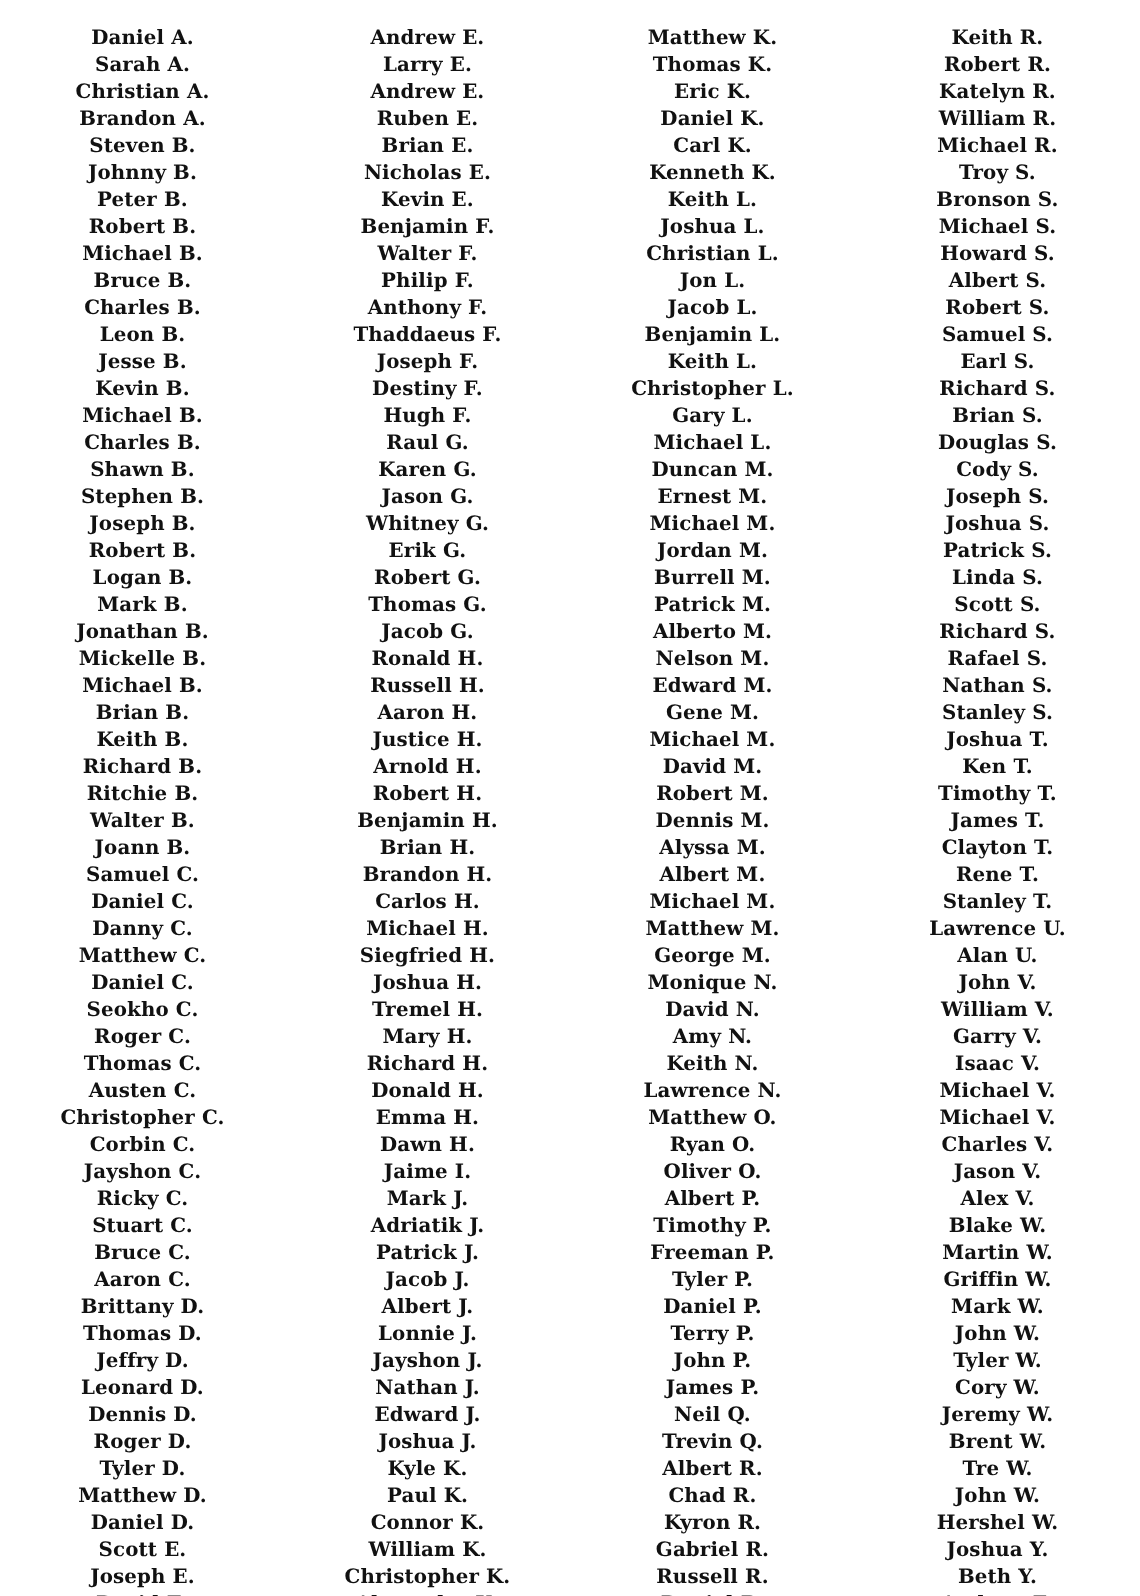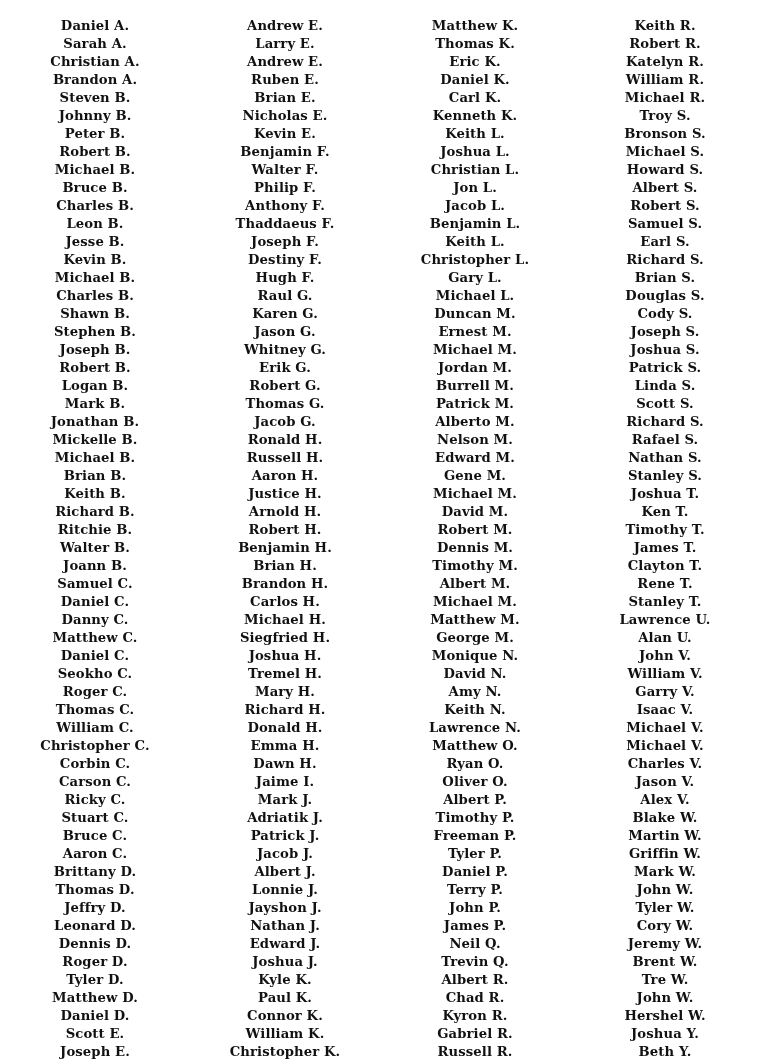--- a/index.html
+++ b/index.html
@@ -85,24 +85,24 @@
         <span class="name-entry">Walter B.</span>
         <span class="name-entry">Joann B.</span>
         <span class="name-entry">Samuel C.</span>
         <span class="name-entry">Daniel C.</span>
         <span class="name-entry">Danny C.</span>
         <span class="name-entry">Matthew C.</span>
         <span class="name-entry">Daniel C.</span>
         <span class="name-entry">Seokho C.</span>
         <span class="name-entry">Roger C.</span>
         <span class="name-entry">Thomas C.</span>
-        <span class="name-entry">William C.</span>
+        <span class="name-entry">Austen C.</span>
         <span class="name-entry">Christopher C.</span>
         <span class="name-entry">Corbin C.</span>
-        <span class="name-entry">Carson C.</span>
+        <span class="name-entry">Jayshon C.</span>
         <span class="name-entry">Ricky C.</span>
         <span class="name-entry">Stuart C.</span>
         <span class="name-entry">Bruce C.</span>
         <span class="name-entry">Aaron C.</span>
         <span class="name-entry">Brittany D.</span>
         <span class="name-entry">Thomas D.</span>
         <span class="name-entry">Jeffry D.</span>
         <span class="name-entry">Leonard D.</span>
         <span class="name-entry">Dennis D.</span>
         <span class="name-entry">Roger D.</span>
@@ -198,21 +198,21 @@
         <span class="name-entry">Burrell M.</span>
         <span class="name-entry">Patrick M.</span>
         <span class="name-entry">Alberto M.</span>
         <span class="name-entry">Nelson M.</span>
         <span class="name-entry">Edward M.</span>
         <span class="name-entry">Gene M.</span>
         <span class="name-entry">Michael M.</span>
         <span class="name-entry">David M.</span>
         <span class="name-entry">Robert M.</span>
         <span class="name-entry">Dennis M.</span>
-        <span class="name-entry">Timothy M.</span>
+        <span class="name-entry">Alyssa M.</span>
         <span class="name-entry">Albert M.</span>
         <span class="name-entry">Michael M.</span>
         <span class="name-entry">Matthew M.</span>
         <span class="name-entry">George M.</span>
         <span class="name-entry">Monique N.</span>
         <span class="name-entry">David N.</span>
         <span class="name-entry">Amy N.</span>
         <span class="name-entry">Keith N.</span>
         <span class="name-entry">Lawrence N.</span>
         <span class="name-entry">Matthew O.</span>

